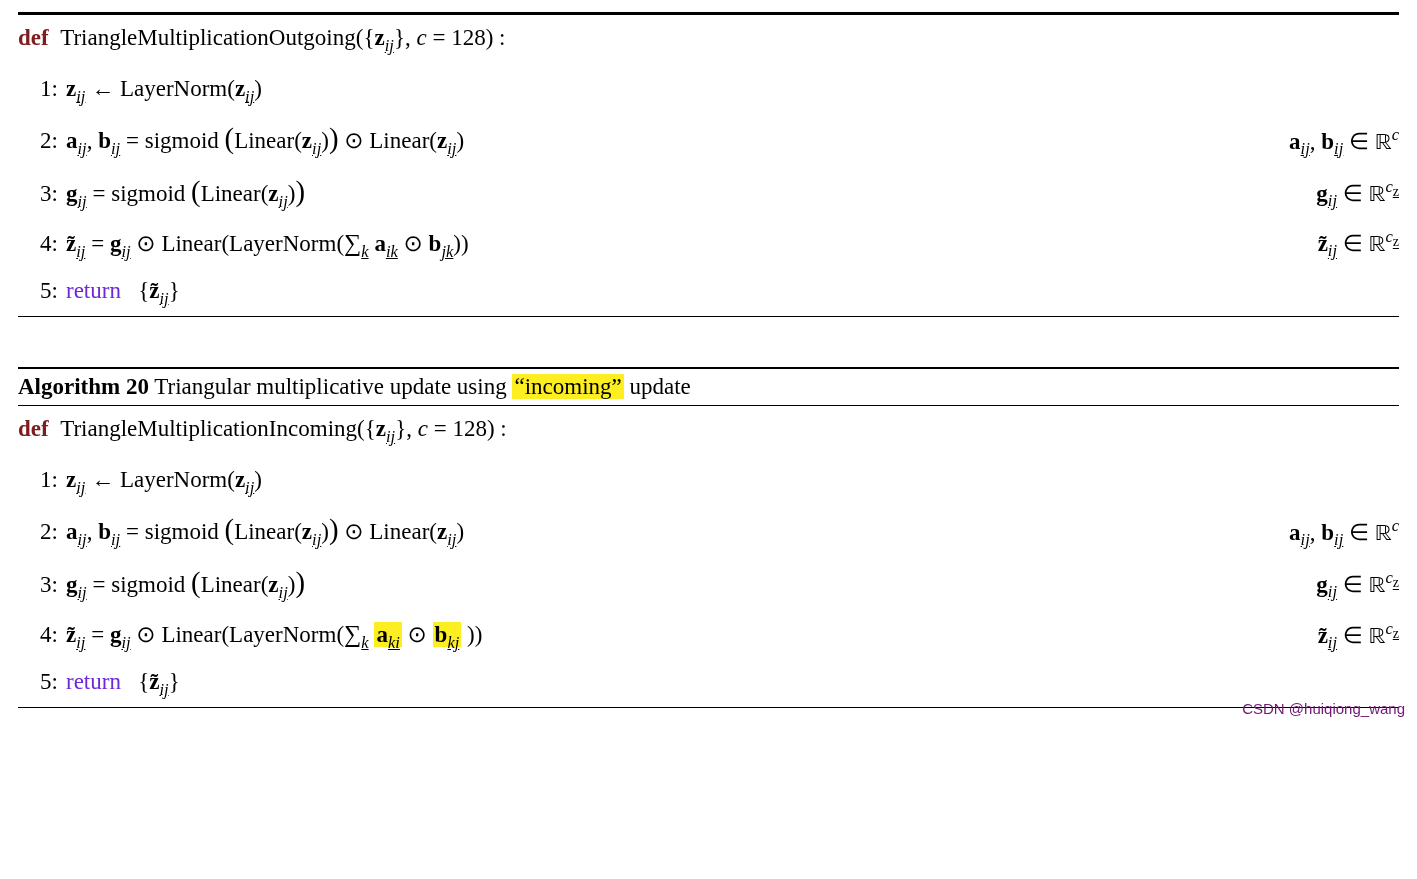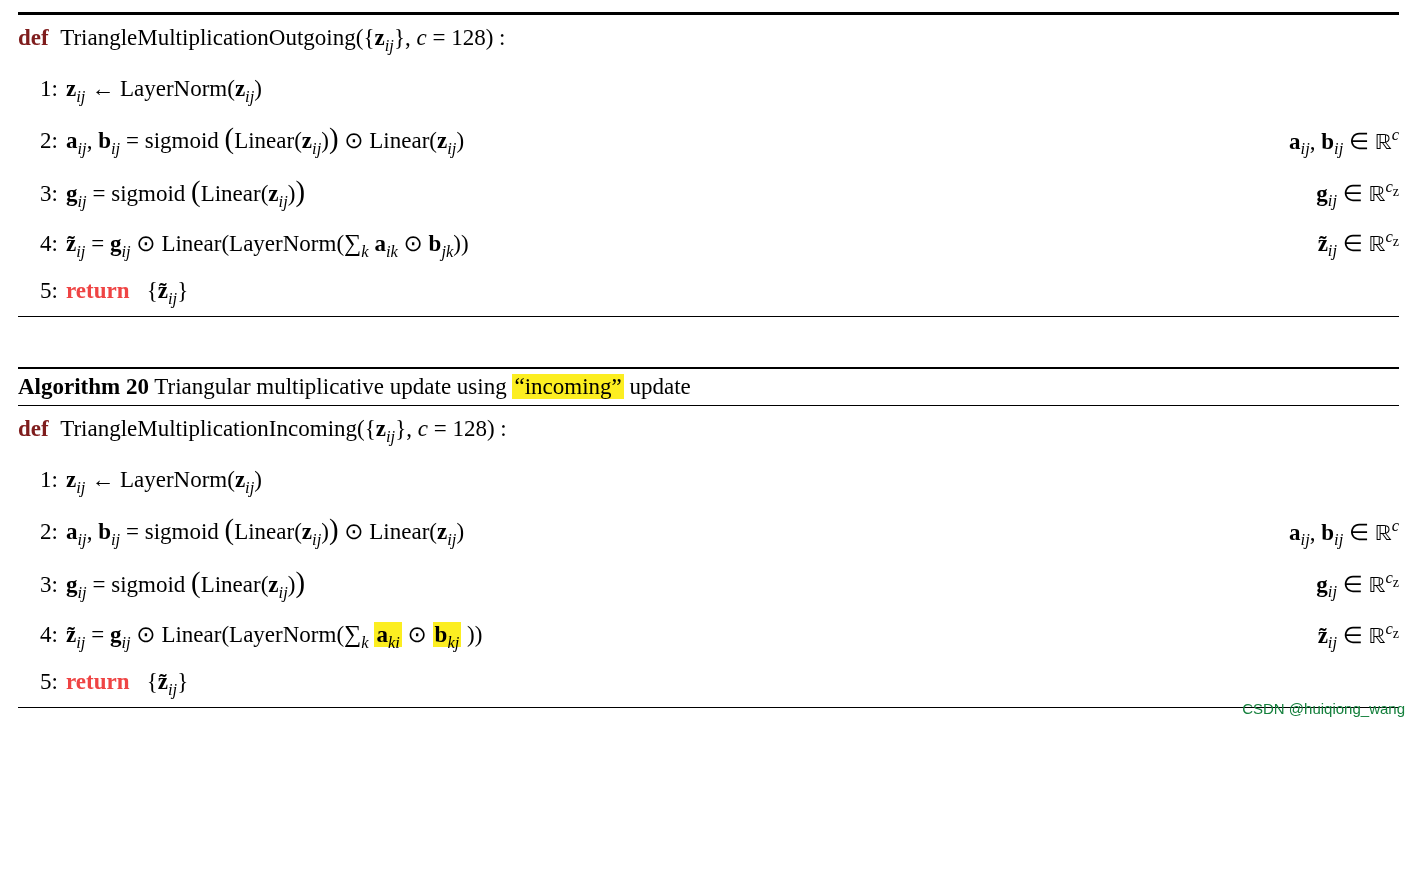--- a/index.html
+++ b/index.html
@@ -32,22 +32,22 @@
     font-weight: bold;
   }
   .def-line {
     padding: 10px 0 12px 0;
   }
   .def {
     color: #7f1d1d;
     font-weight: bold;
   }
   .ret {
-    color: #ef4444;
-    font-weight: bold;
+    color: #6d28d9;
+    font-weight: normal;
   }
   .step {
     display: flex;
     justify-content: space-between;
     align-items: baseline;
     padding: 8px 0;
   }
   .lhs {
     display: flex;
     align-items: baseline;
@@ -62,32 +62,33 @@
     font-family: "Cambria Math", "STIX Two Math", serif;
   }
   .hl {
     background: #fcee21;
     padding: 0 2px;
     text-align: right;
   }
   sub {
     font-size: 0.72em;
     font-style: italic;
+    text-decoration: underline;
   }
   sup {
     font-size: 0.72em;
     font-style: italic;
   }
   .upright-sub {
     font-style: normal;
   }
   .watermark {
     position: relative;
     text-align: right;
-    color: #15803d;
+    color: #701a75;
     font-family: Arial, sans-serif;
     font-size: 15px;
     margin-top: -18px;
     margin-right: -6px;
   }
 </style>
 </head>
 <body>
 
 <div class="algo-block">

